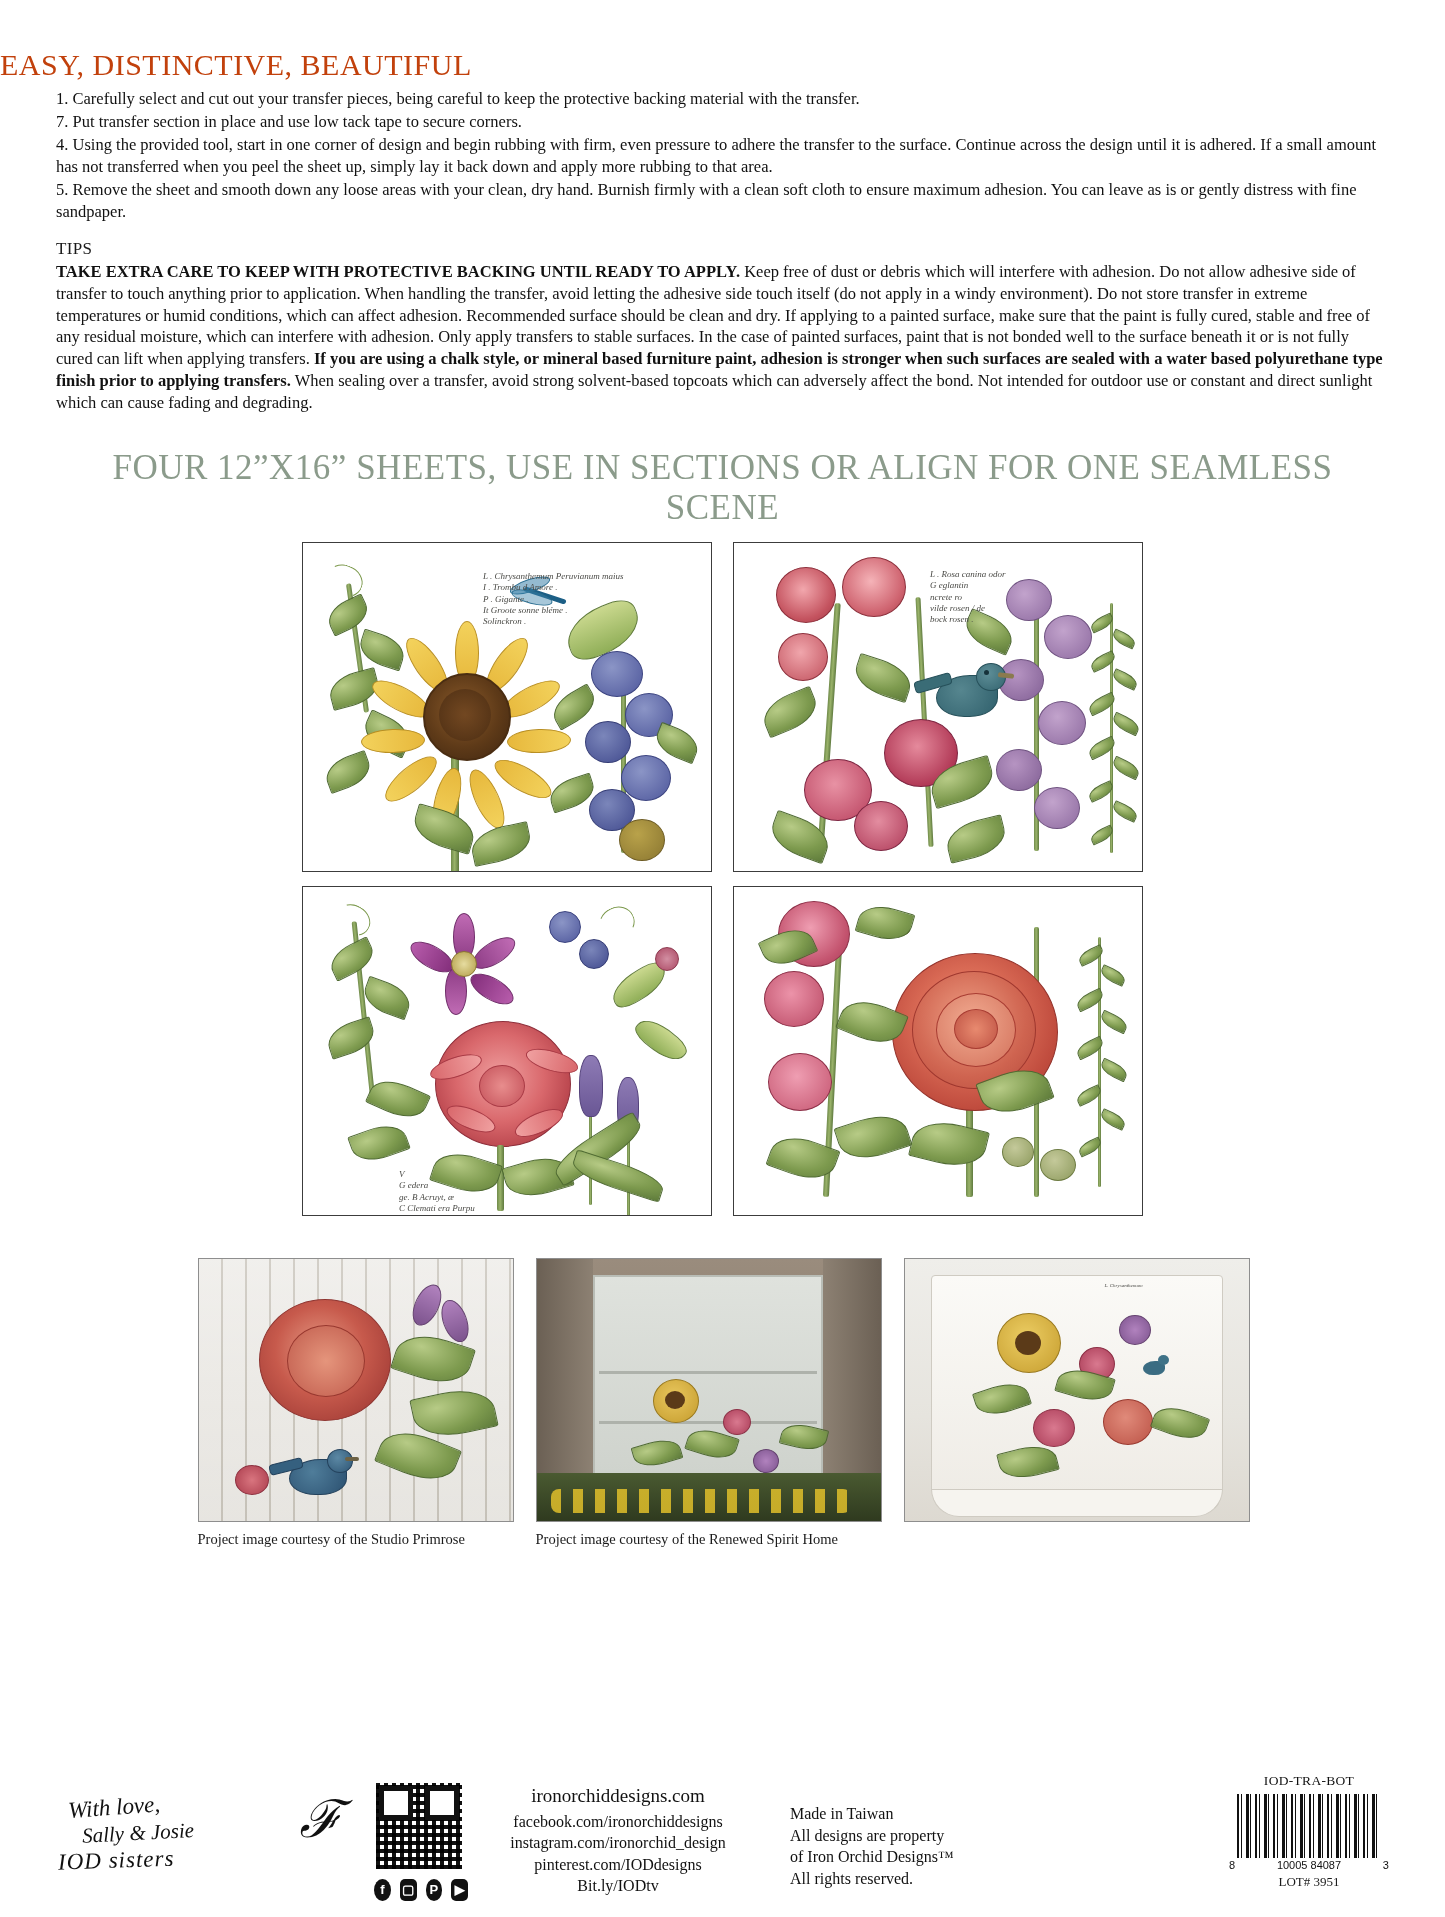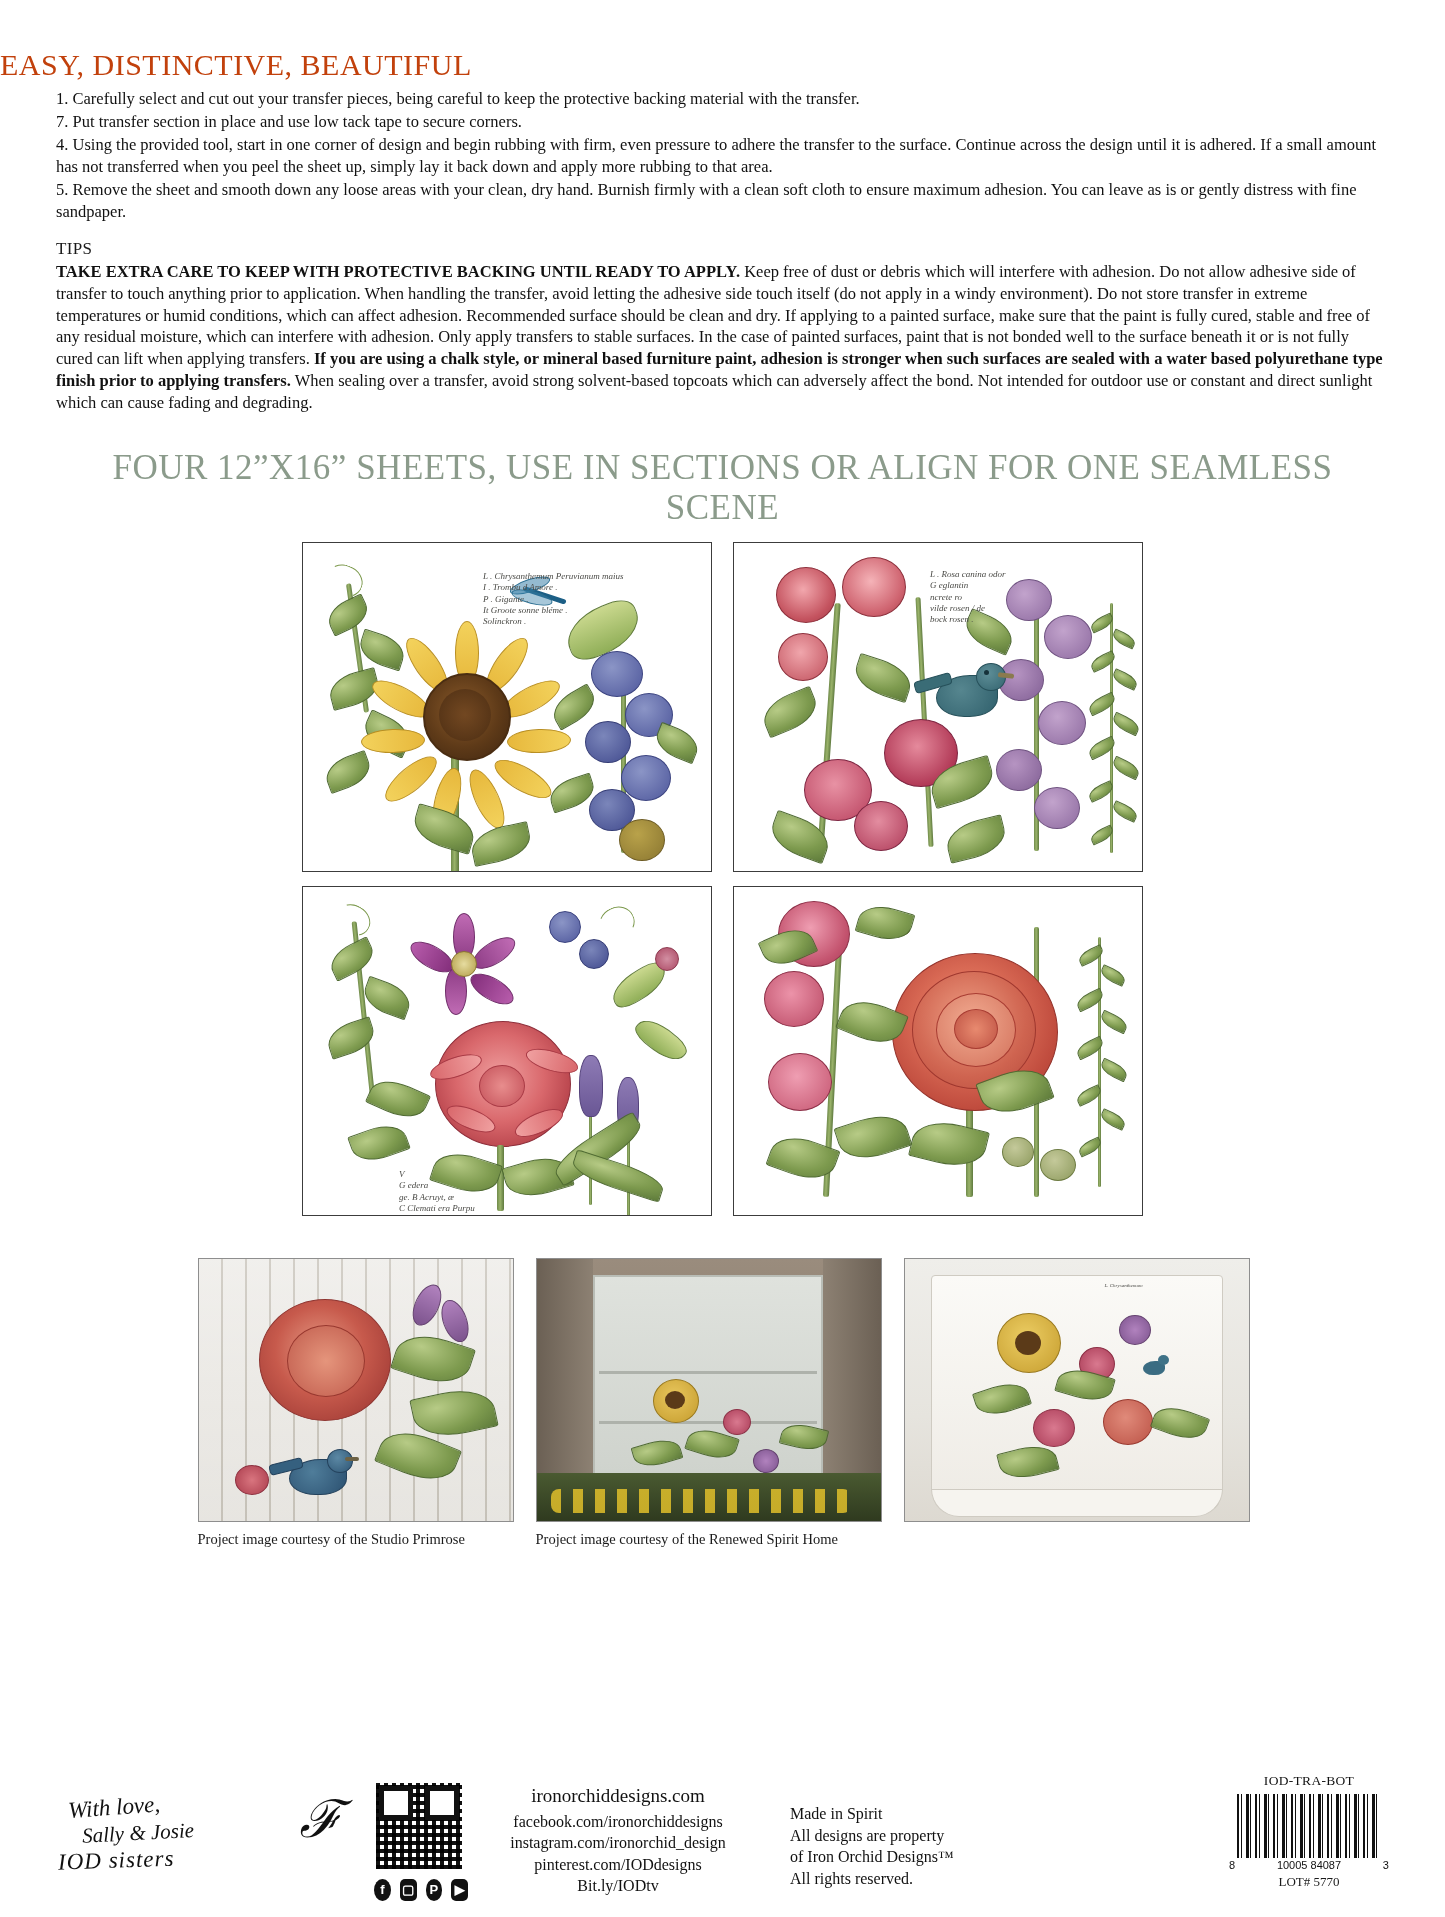--- a/index.html
+++ b/index.html
@@ -635,33 +635,33 @@
 
       <div class="weblinks">
         <div class="site">ironorchiddesigns.com</div>
         <div>facebook.com/ironorchiddesigns</div>
         <div>instagram.com/ironorchid_design</div>
         <div>pinterest.com/IODdesigns</div>
         <div>Bit.ly/IODtv</div>
       </div>
 
       <div class="made">
-        <div>Made in Spirit</div>
+        <div>Made in Taiwan</div>
         <div>All designs are property</div>
         <div>of Iron Orchid Designs™</div>
         <div>All rights reserved.</div>
       </div>
 
       <div class="barcode-wrap">
         <div class="sku">IOD-TRA-BOT</div>
         <div class="barcode"></div>
         <div class="barcode-digits">
           <span>8</span>
           <span>10005 84087</span>
           <span>3</span>
         </div>
-        <div class="lot">LOT# 5770</div>
+        <div class="lot">LOT# 3951</div>
       </div>
 
     </div>
   </div>
 
 </div>
 
 </body></html>

